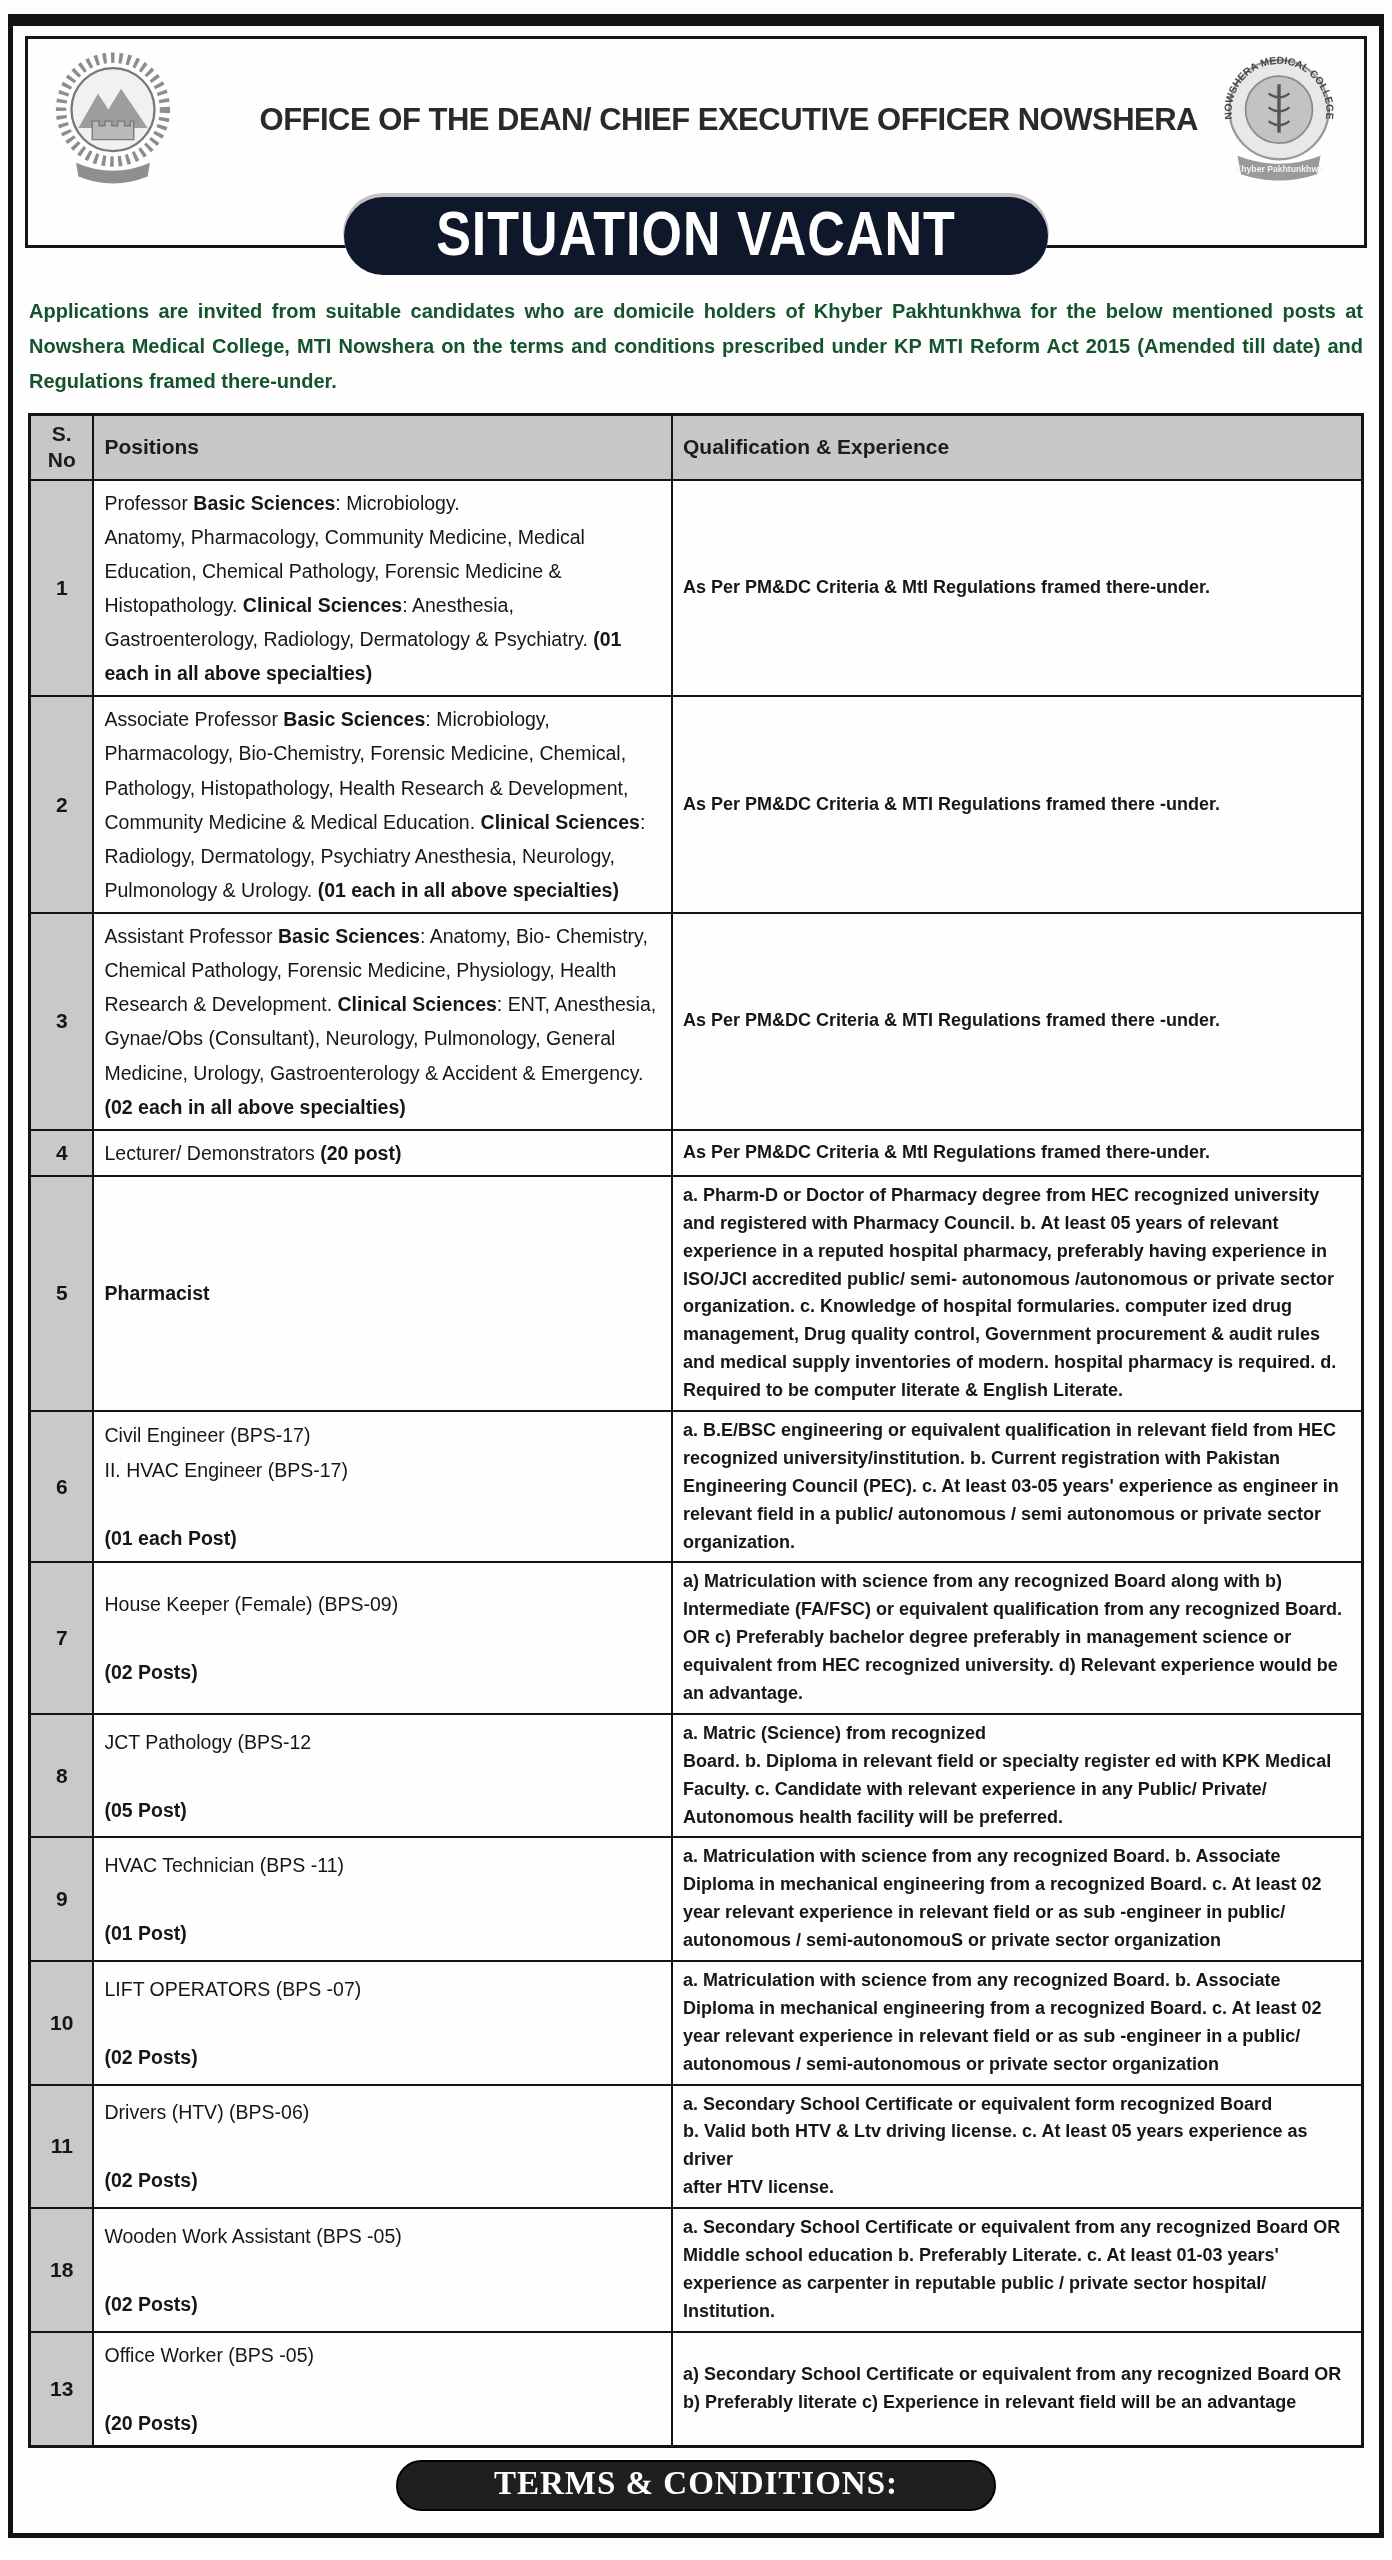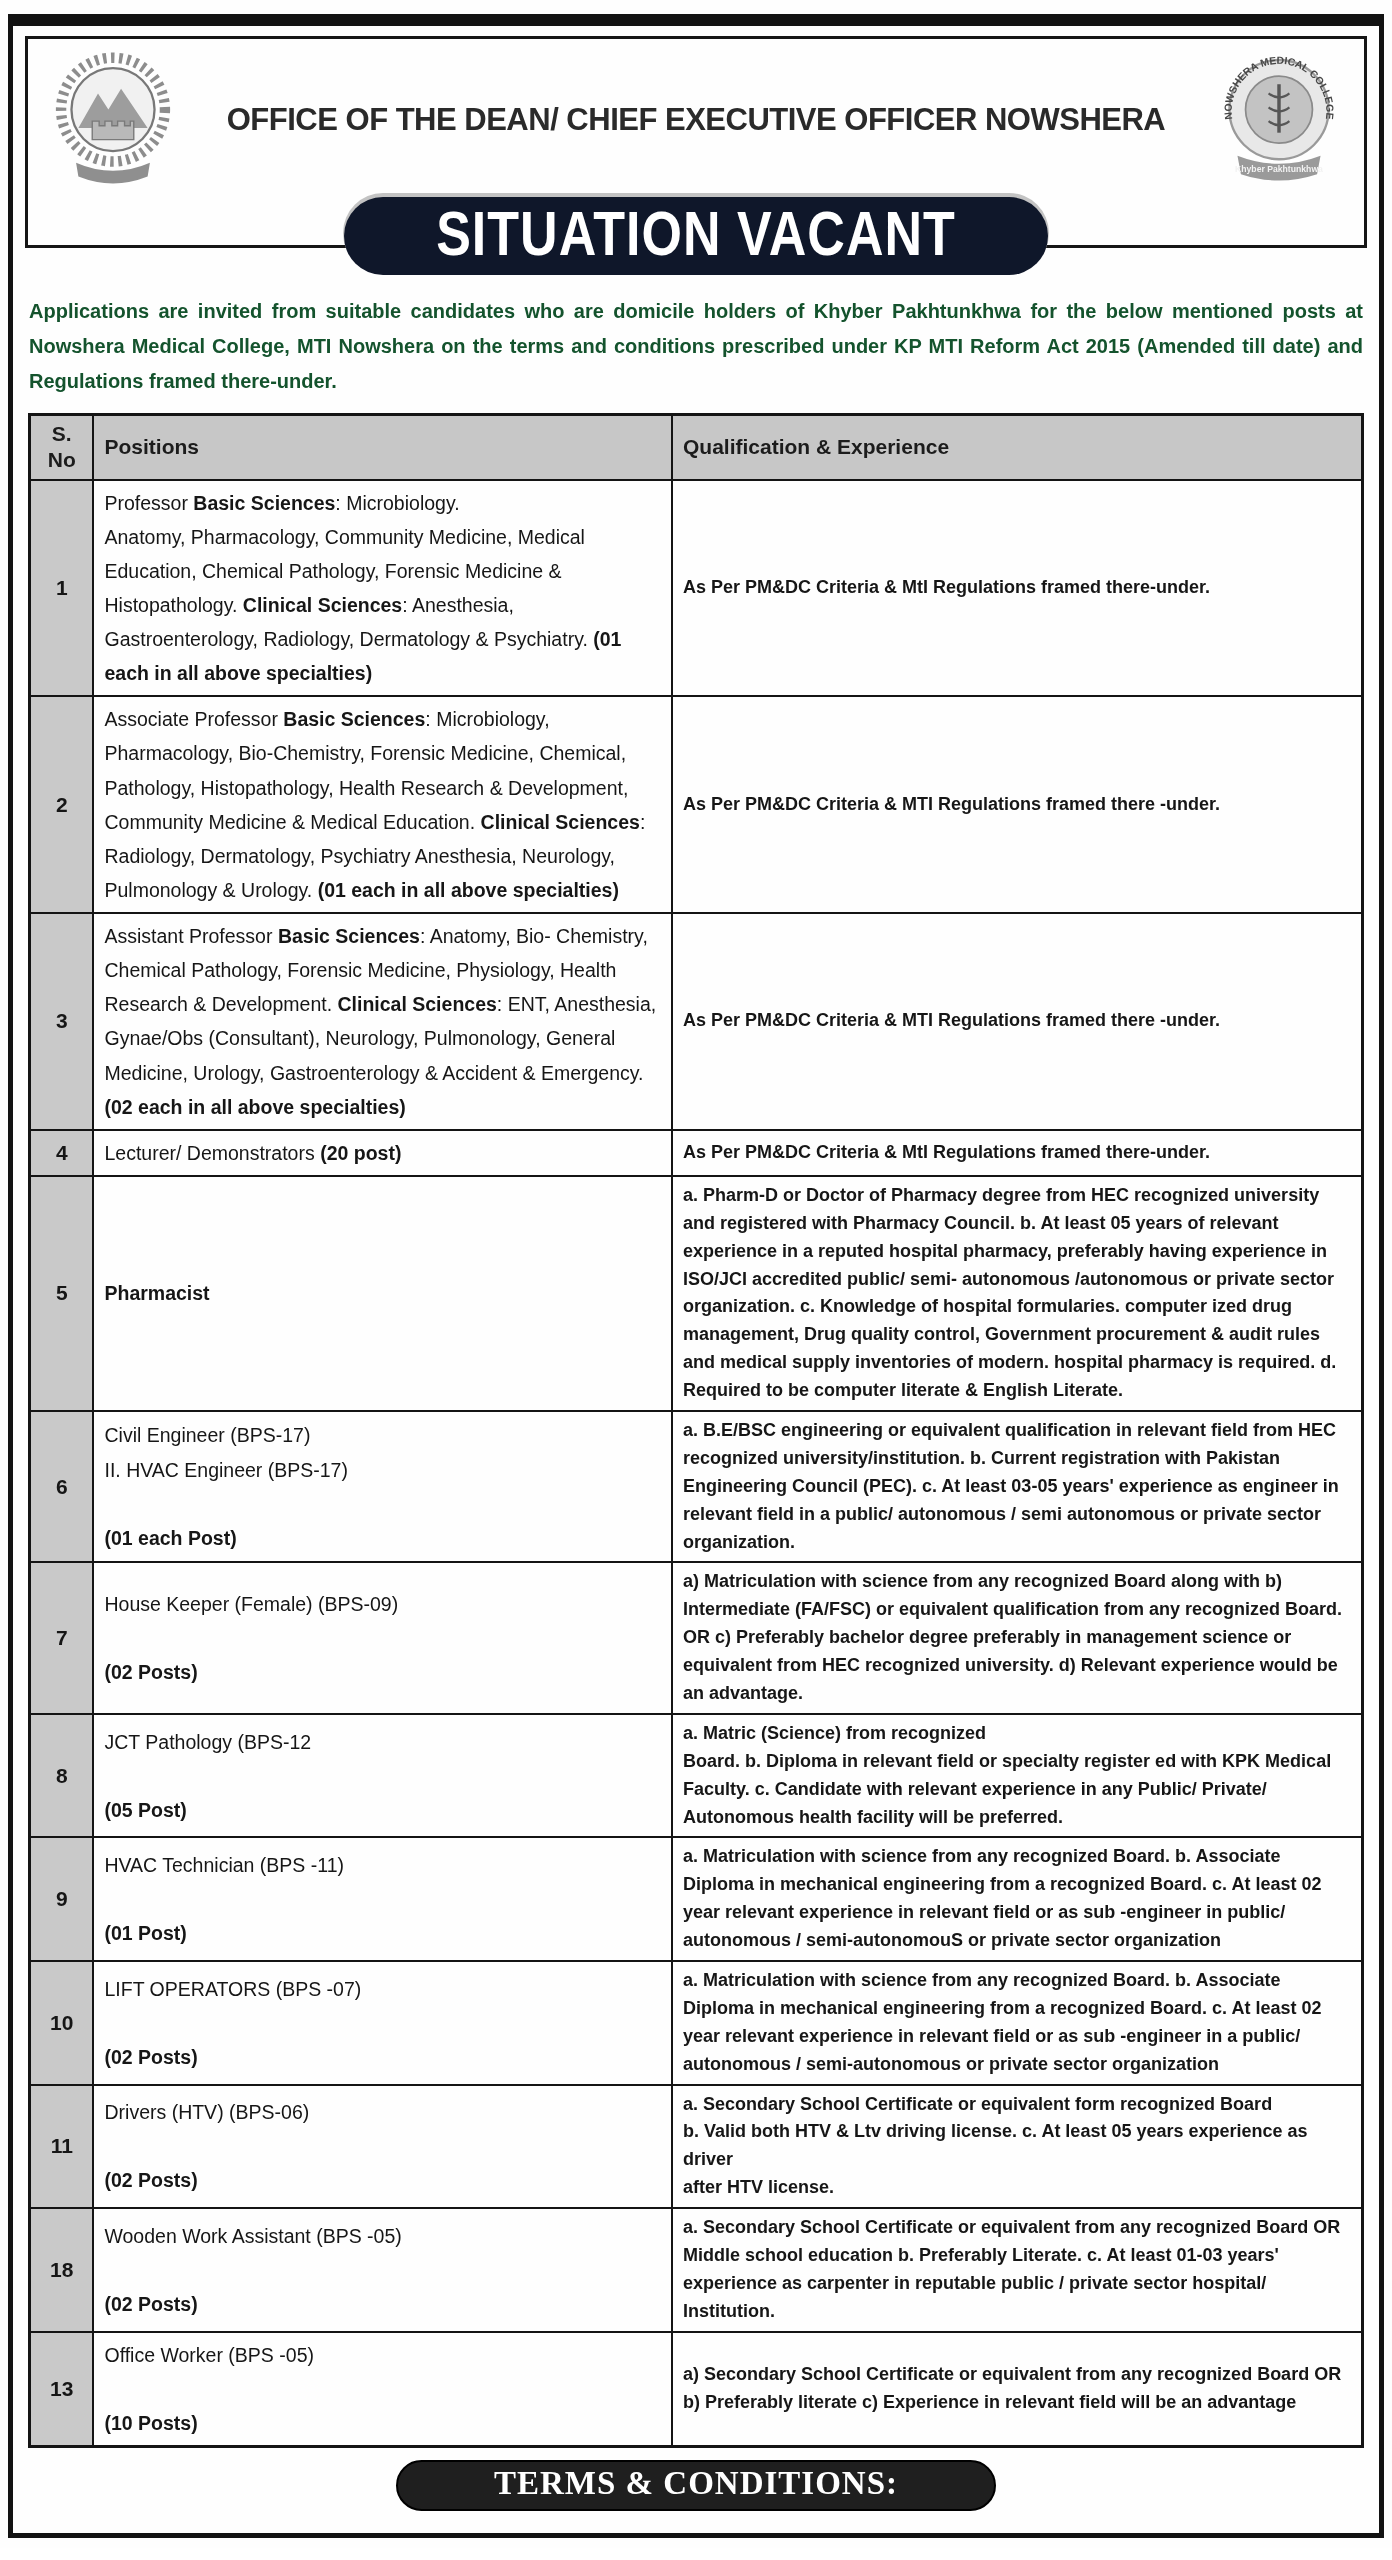--- a/index.html
+++ b/index.html
@@ -4,21 +4,21 @@
 <style>
   html,body{margin:0;padding:0;background:#ffffff;}
   .page{width:1392px;box-sizing:border-box;background:#fefefe;padding:14px 8px 10px;
         font-family:"Liberation Sans",sans-serif;color:#161616;}
   .frame{border:5px solid #121212;border-top-width:12px;padding:10px 12px 16px;box-sizing:border-box;}
 
   
   .header-box{border:3px solid #161616;padding:6px 10px 0;position:relative;}
   .header-top{display:flex;align-items:center;}
   .logo{flex:0 0 150px;height:150px;}
-  .titles{flex:1;text-align:center;padding:0 6px;}
+  .titles{flex:1;text-align:right;padding:0 6px;}
   .title-line{font-size:31px;font-weight:800;line-height:1.55;color:#2a2a2a;letter-spacing:-.5px;}
   .sv-wrap{display:flex;justify-content:center;position:relative;z-index:2;margin:2px 0 -30px;}
   .sv-pill{background:#0f172a;color:#fff;border-radius:46px;padding:6px 92px 12px;
            box-shadow:0 -3px 0 1px #c3c3c3;}
   .sv-pill span{display:inline-block;font-size:52px;font-weight:800;letter-spacing:1px;
                 transform:scaleY(1.2);transform-origin:center;}
 
   
   .intro{margin:46px 4px 14px;font-size:20px;line-height:1.75;text-align:justify;
          font-weight:600;color:#14532d;}
@@ -156,21 +156,21 @@
             <td class="pos">Drivers (HTV) (BPS-06)<br><br><b>(02 Posts)</b></td>
             <td class="qual">a. Secondary School Certificate or equivalent form recognized Board<br>b. Valid both HTV &amp; Ltv driving license. c. At least 05 years experience as driver<br> after HTV license.</td>
           </tr>
           <tr>
             <td class="sno">18</td>
             <td class="pos">Wooden Work Assistant (BPS -05)<br><br><b>(02 Posts)</b></td>
             <td class="qual">a. Secondary School Certificate or equivalent from any recognized Board OR Middle school education b. Preferably Literate.  c. At least 01-03 years' experience as carpenter in reputable public / private sector hospital/ Institution.</td>
           </tr>
           <tr>
             <td class="sno">13</td>
-            <td class="pos">Office Worker (BPS -05)<br><br><b>(10 Posts)</b></td>
+            <td class="pos">Office Worker (BPS -05)<br><br><b>(20 Posts)</b></td>
             <td class="qual">a) Secondary School Certificate or equivalent from any recognized Board OR  b) Preferably literate  c) Experience in relevant field will be an advantage</td>
           </tr>
         </tbody>
     </table>
 
     <div class="tc-pill">
       <span>TERMS &amp; CONDITIONS:</span>
     </div>
 
   </div>

